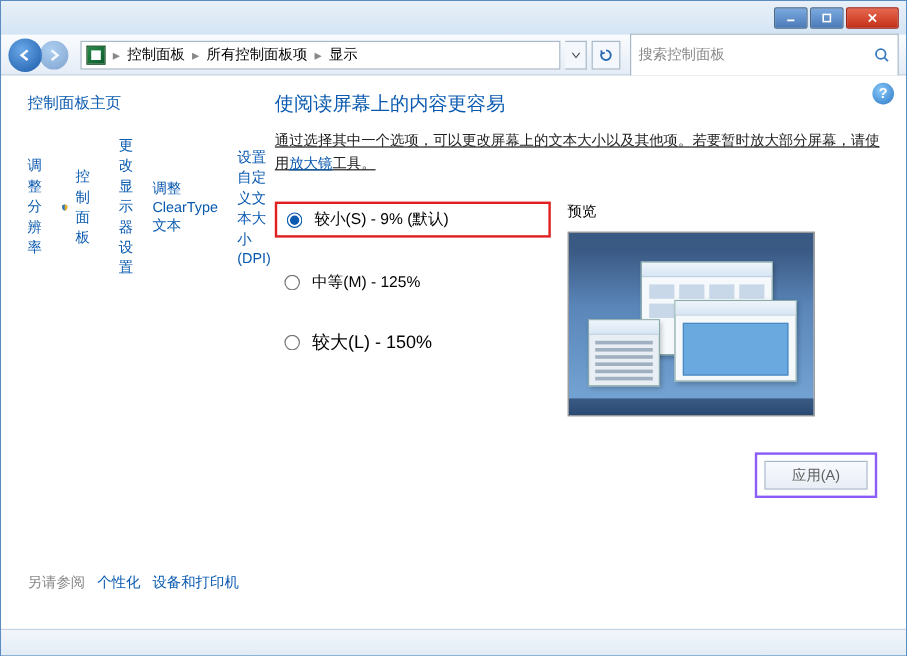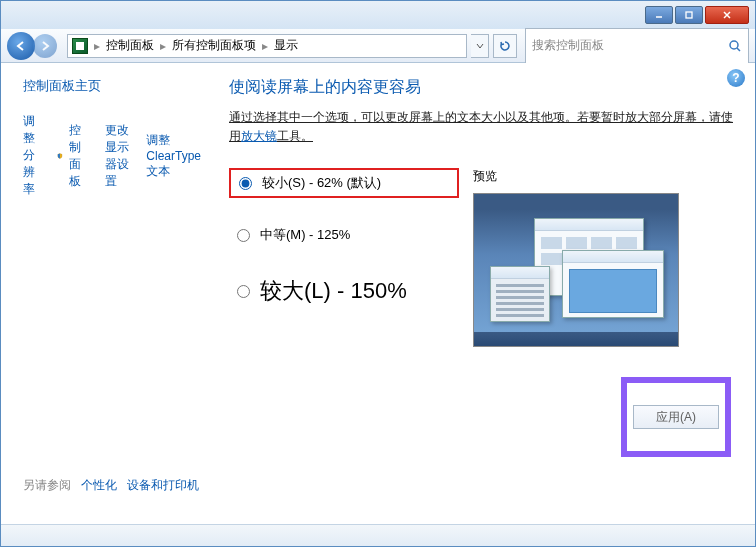--- a/index.html
+++ b/index.html
@@ -33,38 +33,38 @@
   .side-bottom a { color: #0a5ab0; font-size: 12px; }
   .main { flex: 1; padding: 14px 20px 10px 18px; position: relative; }
   .main-title { color: #0a5ab0; font-size: 16px; margin-bottom: 10px; }
   .main-desc { font-size: 12px; line-height: 1.6; color: #222; margin-bottom: 22px; text-decoration: underline; }
   .main-desc a { color: #0a5ab0; text-decoration: underline; }
   .options-row { display: flex; }
   .options { width: 230px; display: flex; flex-direction: column; gap: 24px; }
   .opt { display: flex; align-items: center; gap: 10px; padding: 4px 8px; }
   .opt input { accent-color: #0a5ab0; }
   .opt-label { font-size: 13px; }
-  .opt-label.lg { font-size: 22px; text-align: center; }
+  .opt-label.lg { font-size: 15px; text-align: center; }
   .highlight { border: 2px solid #e02020; }
   .preview-col { flex: 1; }
   .preview-title { font-size: 12px; margin-bottom: 8px; margin-left: 14px; }
   .preview-box { width: 206px; height: 154px; background: linear-gradient(to bottom, #3a5a84 0%, #3a5a84 10%, #5a85b8 40%, #78a8d8 100%); border: 1px solid #888; position: relative; margin-left: 14px; overflow: hidden; }
   .pv-win { position: absolute; background: #f6f9fc; border: 1px solid #8aa; box-shadow: 2px 2px 4px rgba(0,0,0,.25); }
   .pv-win .pv-bar { height: 12px; background: linear-gradient(to bottom, #eef4fa, #d8e6f4); border-bottom: 1px solid #c0d0e0; }
   .pv-w1 { top: 24px; left: 60px; width: 110px; height: 78px; }
   .pv-w2 { top: 56px; left: 88px; width: 102px; height: 68px; }
   .pv-w3 { top: 72px; left: 16px; width: 60px; height: 56px; background: #e8eef4; }
   .pv-w1 .grid { display: grid; grid-template-columns: repeat(4, 1fr); gap: 4px; padding: 6px; }
   .pv-w1 .grid div { height: 12px; background: #c8d8e8; }
   .pv-w2 .inner { margin: 6px; height: 44px; background: #6aa8e0; border: 1px solid #4a88c0; }
   .pv-w3 .lines { padding: 5px; display: flex; flex-direction: column; gap: 3px; }
   .pv-w3 .lines div { height: 3px; background: #a0b0c0; }
   .pv-taskbar { position: absolute; bottom: 0; left: 0; right: 0; height: 14px; background: linear-gradient(to bottom, #3a5a84, #2a4a74); }
   .apply-row { display: flex; justify-content: flex-end; margin-top: 30px; padding-right: 4px; }
-  .apply-wrap { border: 6px solid #8b5cf6; padding: 22px 6px; }
+  .apply-wrap { border: 2px solid #8b5cf6; padding: 5px 6px; }
   .apply-btn { width: 86px; height: 24px; border: 1px solid #a8b8c8; background: linear-gradient(to bottom, #f8fafe, #e8eef6); color: #606060; font-size: 12px; }
   .help-icon { position: absolute; top: 6px; right: 10px; width: 18px; height: 18px; border-radius: 50%; background: radial-gradient(circle at 40% 35%, #8ac8f8, #2a78c8); color: #fff; font-size: 12px; display: flex; align-items: center; justify-content: center; font-weight: bold; }
   .statusbar { height: 22px; background: linear-gradient(to bottom, #f2f6fa, #e2ecf6); border-top: 1px solid #c4d4e4; }
 </style>
 </head>
 <body>
 
 <div class="window">
 
   <div class="titlebar">
@@ -141,40 +141,43 @@
               <path d="M7 1 L7 13 C4.5 12.5 2 10 2 7 V3 Z" fill="#2a78c8"></path>
             </svg>
           <span>控制面板</span>
         </div>
         <div class="side-link">
             <span>更改显示器设置</span>
           </div>
         <div class="side-link">
             <span>调整 ClearType 文本</span>
           </div>
+        <div class="side-link">
+            <span>设置自定义文本大小(DPI)</span>
+          </div>
       </div>
       <div class="side-bottom">
         <div class="side-bottom-title">另请参阅</div>
         <a>个性化</a>
         <a>设备和打印机</a>
       </div>
     </div>
 
     <div class="main">
       <div class="help-icon">?</div>
       <div class="main-title">使阅读屏幕上的内容更容易</div>
       <div class="main-desc">
         <span>通过选择其中一个选项，可以更改屏幕上的文本大小以及其他项。若要暂时放大部分屏幕，请使用</span><a>放大镜</a><span>工具。</span>
       </div>
 
       <div class="options-row">
         <div class="options">
           <label class="opt highlight">
             <input type="radio" name="dpi" checked="" style="">
-            <span class="opt-label">较小(S) - 62% (默认)</span>
+            <span class="opt-label">较小(S) - 9% (默认)</span>
           </label>
           <label class="opt">
             <input type="radio" name="dpi" style="">
             <span class="opt-label">中等(M) - 125%</span>
           </label>
           <label class="opt">
             <input type="radio" name="dpi" style="">
             <span class="opt-label lg">较大(L) - 150%</span>
           </label>
         </div>

